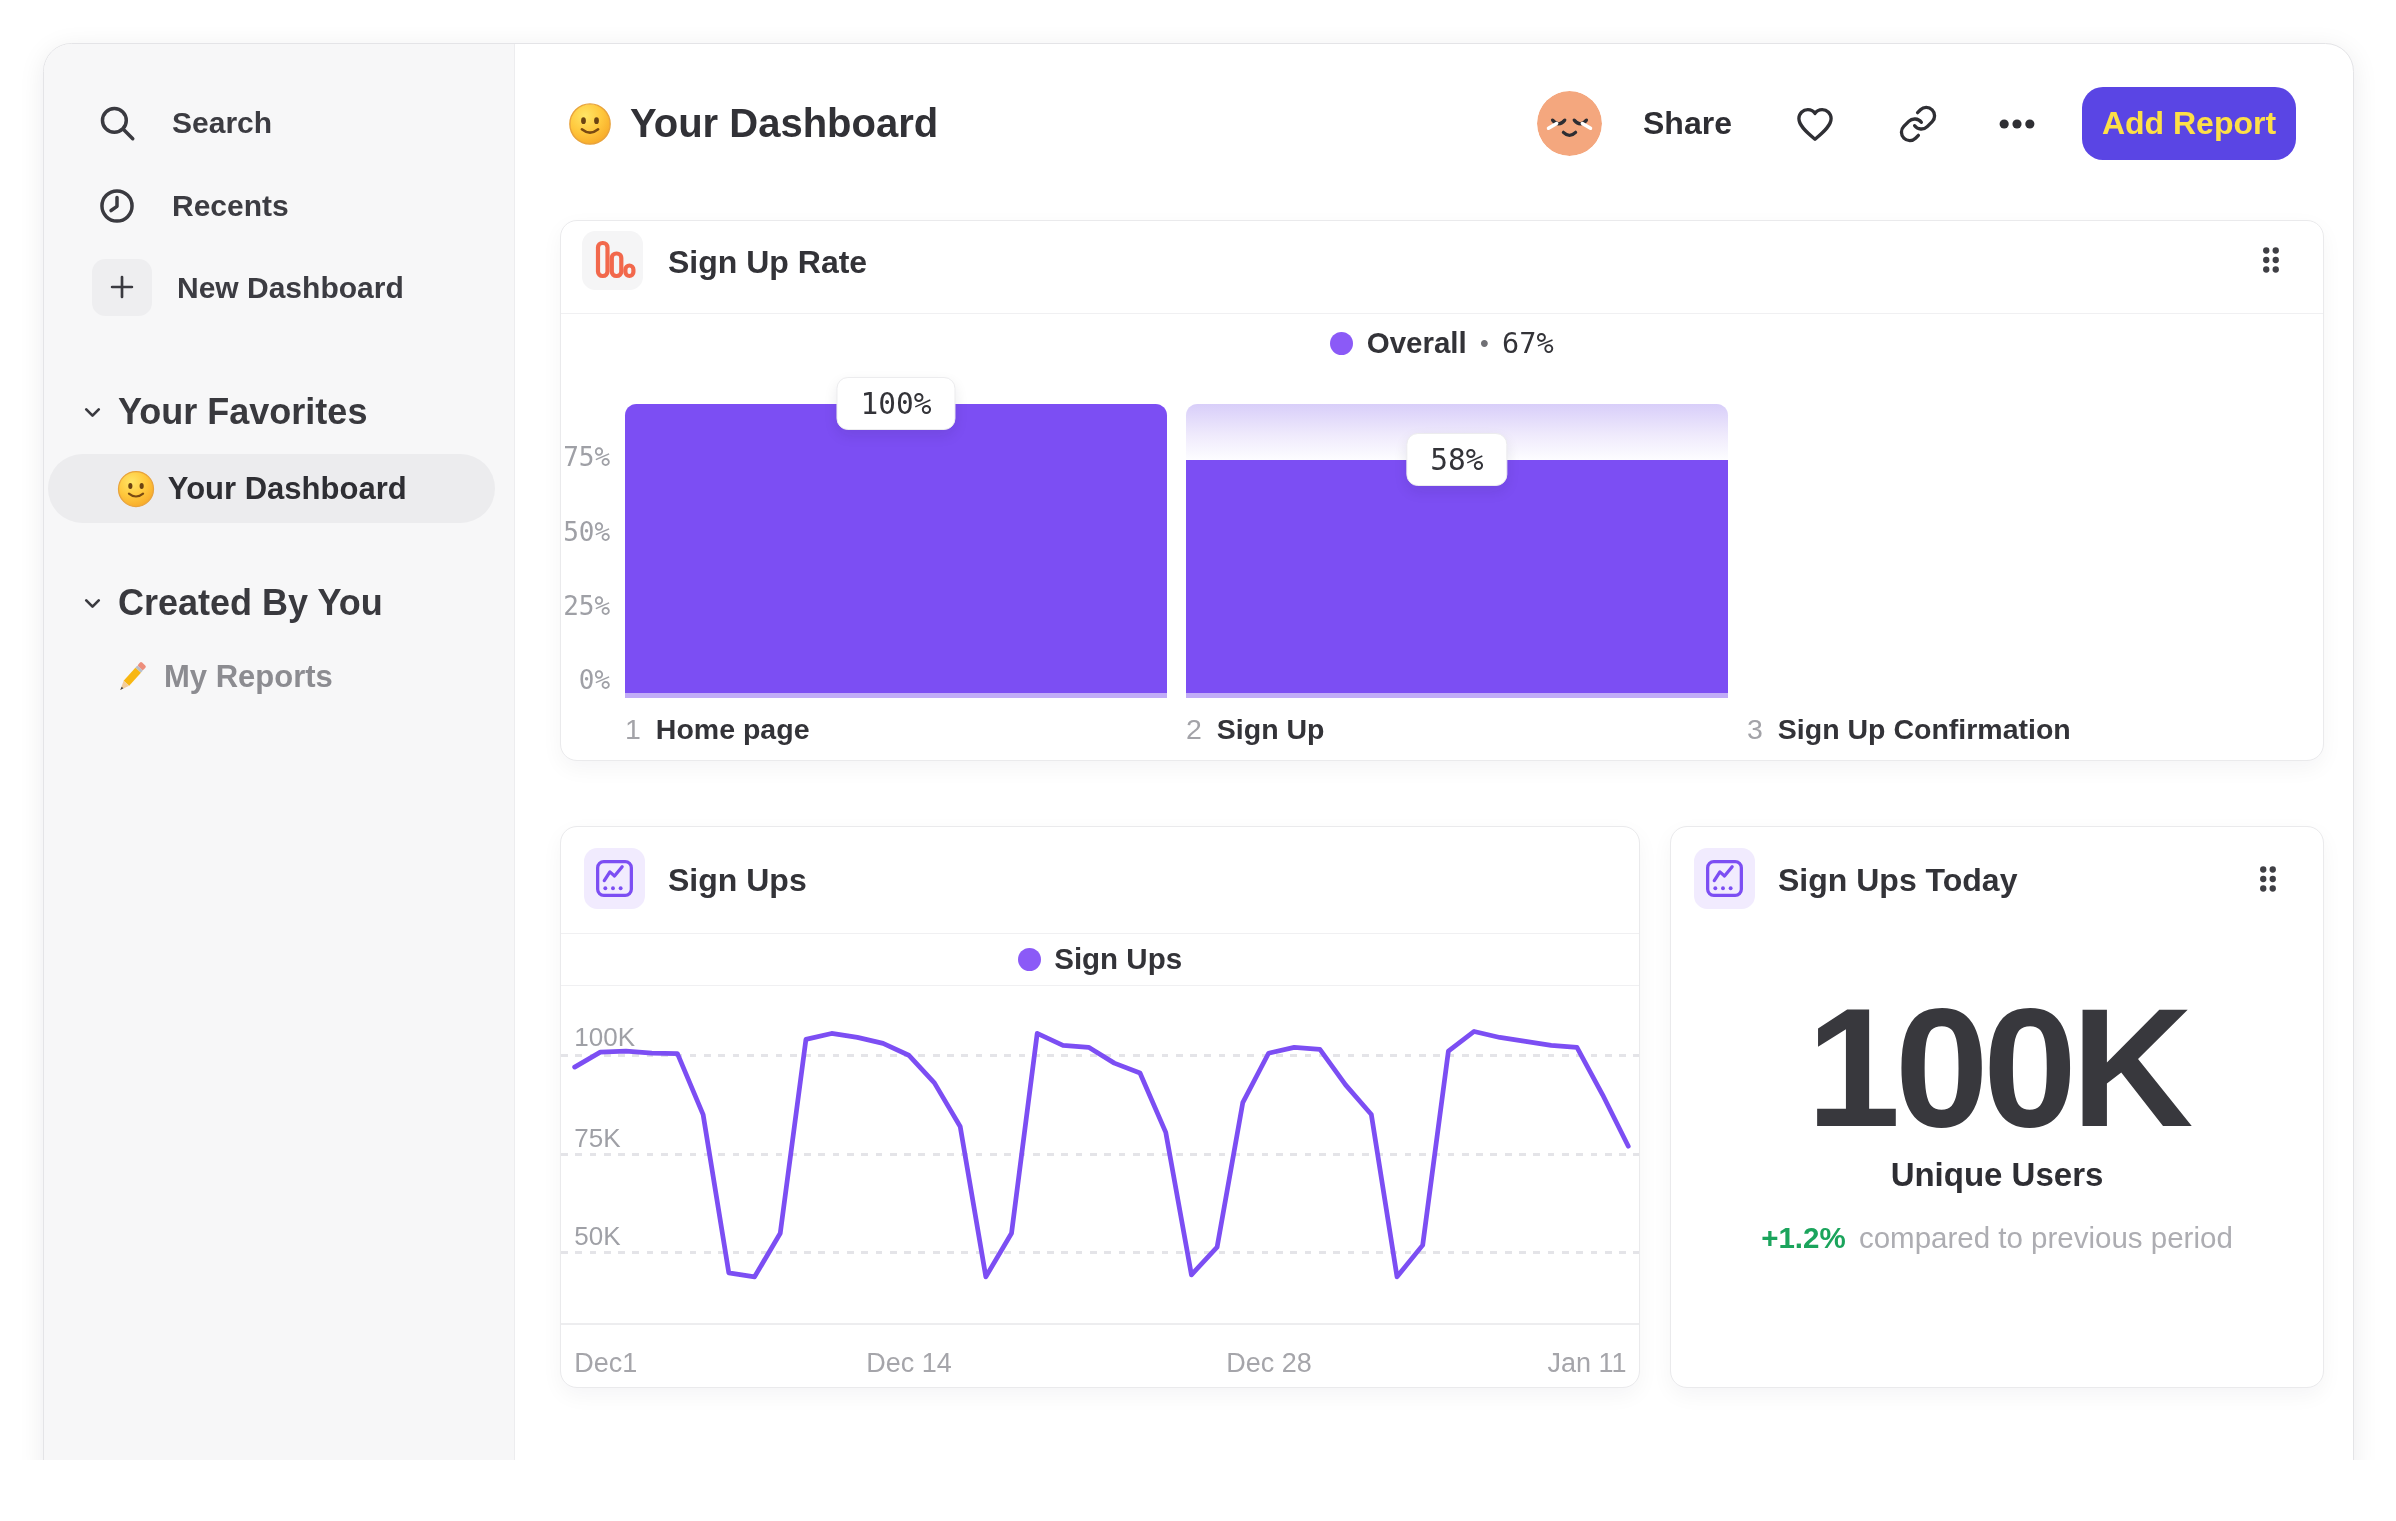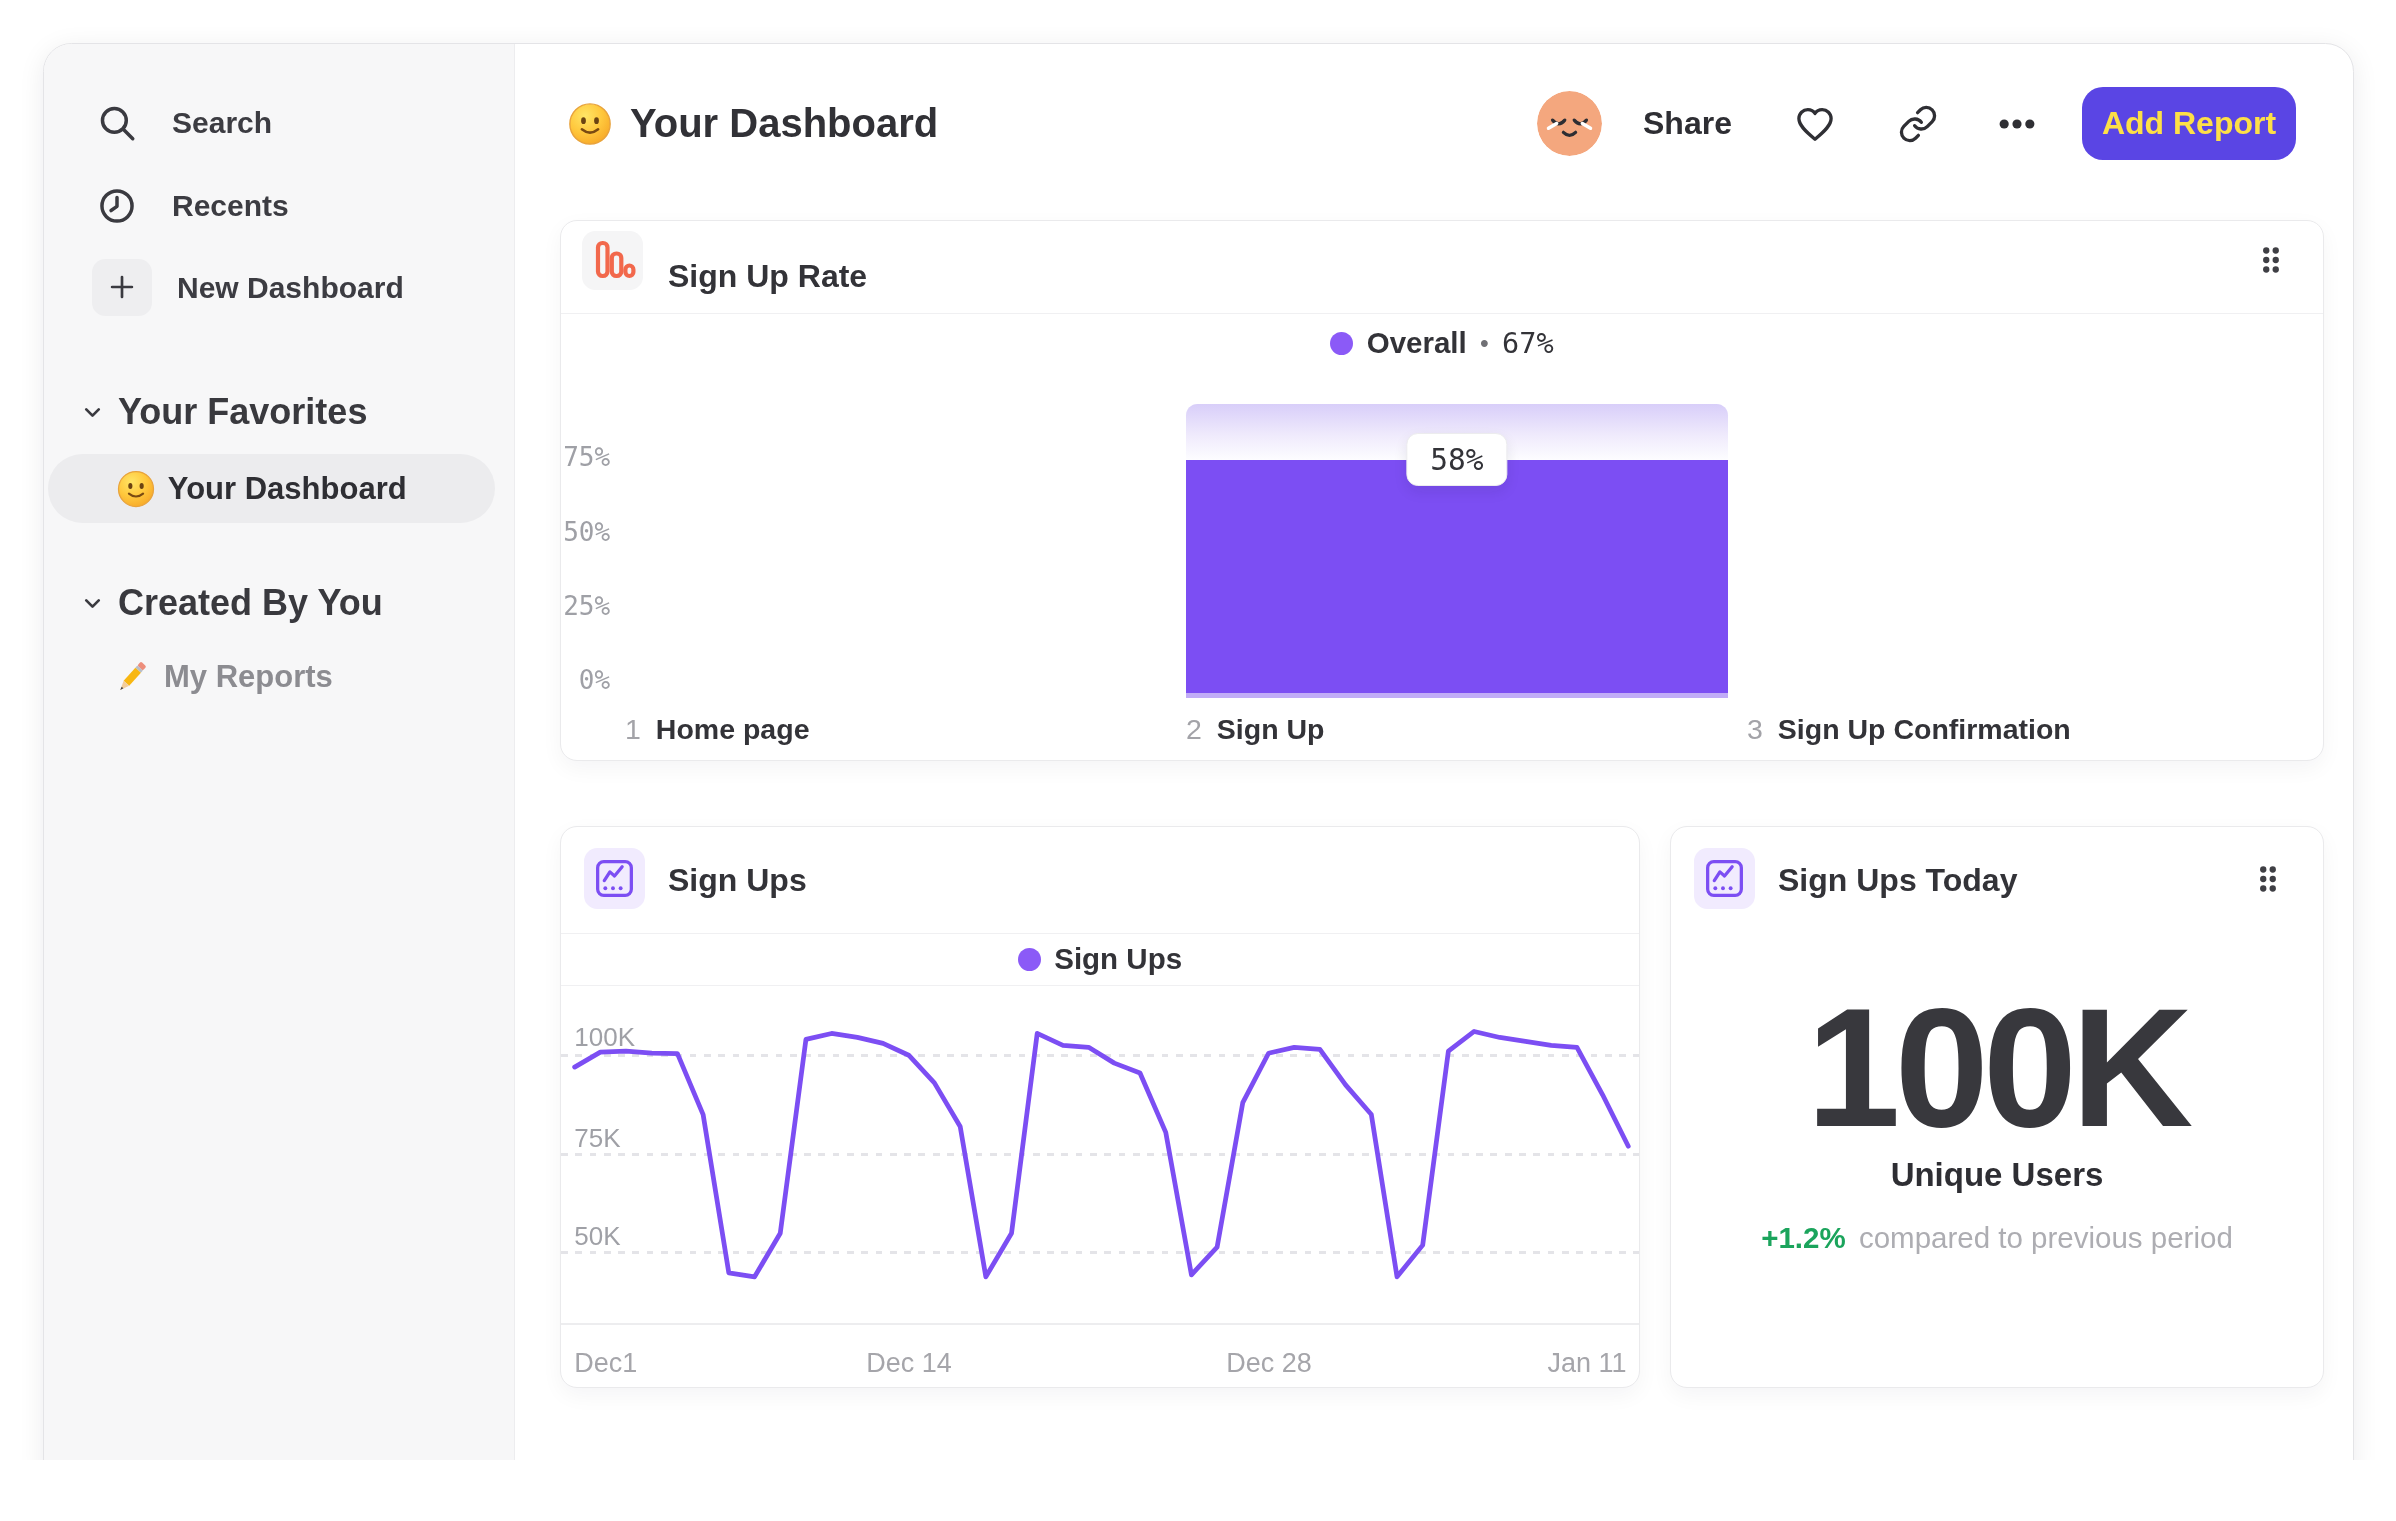--- a/index.html
+++ b/index.html
@@ -59,21 +59,21 @@
   .card { position:absolute; background:#fff; border:1px solid #EAEAEC; border-radius:17px;
     box-shadow:0 7.6px 21px rgba(15,15,35,.045); }
   #card-funnel { left:516px; top:176px; width:1764px; height:541px; }
   #card-line   { left:516px; top:782px; width:1080px; height:562px; }
   #card-today  { left:1626px; top:782px; width:654px; height:562px; }
 
   .head-icon { position:absolute; display:flex; align-items:center; justify-content:center; border-radius:13.3px; }
   #card-funnel .head-icon { left:21px; top:9.5px; width:61px; height:59px; background:#F5F5F6; }
   #card-line .head-icon, #card-today .head-icon { left:23px; top:21px; width:61px; height:61px; background:#F1EBFE; }
   .card-title { position:absolute; left:107px; font-size:32px; font-weight:700; color:#333338; white-space:nowrap; }
-  #card-funnel .card-title { top:37px; }
+  #card-funnel .card-title { top:23px; }
   #card-line .card-title, #card-today .card-title { top:35px; }
   .handle { position:absolute; width:38px; height:38px; cursor:grab; color:#3F3F44; }
   #card-funnel .handle { left:1691px; top:20px; }
   #card-today .handle { left:578px; top:33px; }
 
   .divider { position:absolute; left:0; right:0; height:1px; background:#F0F0F2; }
 
   .legend { position:absolute; left:0; right:0; display:flex; align-items:center; justify-content:center;
     gap:13.3px; cursor:pointer; }
   #card-funnel .legend { top:103px; height:38px; }
@@ -279,20 +279,26 @@
       </div>
 
       <div class="funnel-chart">
         <div class="fticks">
           <span class="ftick mono" style="top:236px">75%</span>
           <span class="ftick mono" style="top:311px">50%</span>
           <span class="ftick mono" style="top:385px">25%</span>
           <span class="ftick mono" style="top:459px">0%</span>
         </div>
 
+        <div class="funnel-col" id="fcol-0">
+
+          <div class="solid" style="top: 183px; background: rgb(124, 78, 243); border-radius: 11.4px 11.4px 0px 0px;"></div>
+          <div class="bstrip"></div>
+          <div class="vlabel" style="left: 50%; top: 156px;">100%</div>
+        </div>
         <div class="funnel-col" id="fcol-1">
           <div class="grad" style="top: 183px; height: 56px;"></div>
           <div class="solid" style="top: 239px; background: rgb(124, 78, 243);"></div>
           <div class="bstrip"></div>
           <div class="vlabel" style="left: 50%; top: 212px;">58%</div>
         </div>
 
         <div class="fx" id="fx-0">
           <span class="idx">1</span><span class="nm">Home page</span>
         </div>

